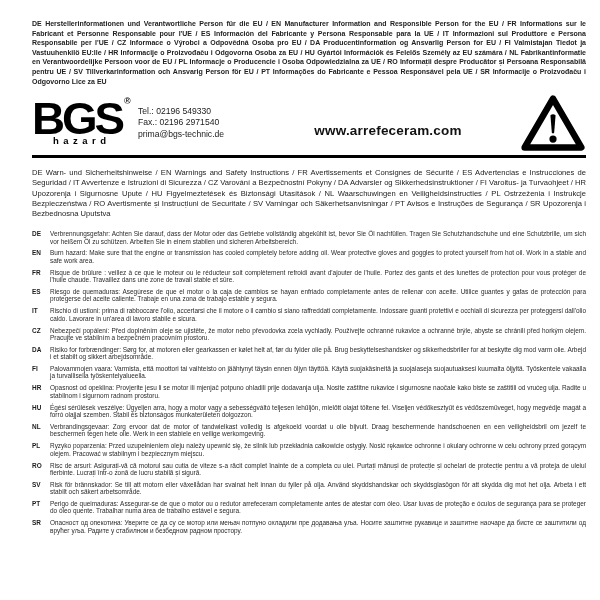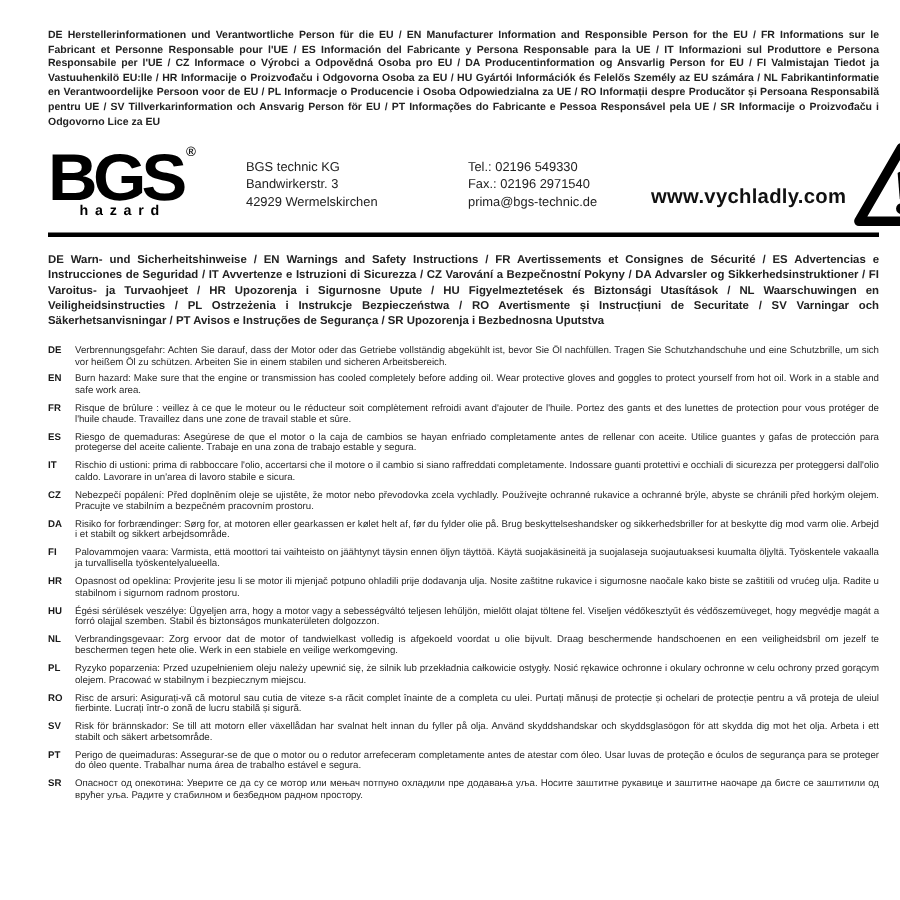--- a/index.html
+++ b/index.html
@@ -70,21 +70,21 @@
   .warn-tri { flex: none; width: 66px; height: 58px; margin-left: 4px; }
 
   .rule {
     border: none;
     border-top: 3px solid #000;
     margin: 3px 0 0 0;
   }
 
   
   .hdr-safety {
-    font-weight: bold;
+    font-weight: normal;
     font-size: 7.6px;
     line-height: 10.2px;
     text-align: justify;
     margin-top: 10px;
     color: #222;
   }
 
   
   .items { margin-top: 11px; }
   .item {
@@ -109,31 +109,26 @@
 <div class="page">
 
   <p class="hdr-top">DE Herstellerinformationen und Verantwortliche Person für die EU  /  EN Manufacturer Information and Responsible Person for the EU  /  FR Informations sur le Fabricant et Personne Responsable pour l'UE  /  ES Información del Fabricante y Persona Responsable para la UE  /  IT Informazioni sul Produttore e Persona Responsabile per l'UE  /  CZ Informace o Výrobci a Odpovědná Osoba pro EU  /  DA Producentinformation og Ansvarlig Person for EU  /  FI Valmistajan Tiedot ja Vastuuhenkilö EU:lle  /  HR Informacije o Proizvođaču i Odgovorna Osoba za EU  /  HU Gyártói Információk és Felelős Személy az EU számára  /  NL Fabrikantinformatie en Verantwoordelijke Persoon voor de EU  /  PL Informacje o Producencie i Osoba Odpowiedzialna za UE  /  RO Informații despre Producător și Persoana Responsabilă pentru UE  /  SV Tillverkarinformation och Ansvarig Person för EU  /  PT Informações do Fabricante e Pessoa Responsável pela UE  /  SR Informacije o Proizvođaču i Odgovorno Lice za EU</p>
 
   <div class="brand-row">
     <div class="logo">
       <div class="logo-main">BGS</div>
       <span class="logo-reg">®</span>
       <div class="logo-sub">hazard</div>
     </div>
-    <div class="addr-block">
-      <div>BGS technic KG</div>
-      <div>Bandwirkerstr. 3</div>
-      <div>42929 Wermelskirchen</div>
-    </div>
     <div class="contact-block">
       <div>Tel.: 02196 549330</div>
       <div>Fax.: 02196 2971540</div>
       <div>prima@bgs-technic.de</div>
     </div>
-    <div class="site-block">www.vychladly.com</div>
+    <div class="site-block">www.arrefeceram.com</div>
     <svg class="warn-tri" viewBox="0 0 100 90" aria-hidden="true">
       <path d="M50 7 L94 83 L6 83 Z" fill="none" stroke="#000" stroke-width="10" stroke-linejoin="round"></path>
       <path d="M46 33 q4 -3 8 0 l-2.2 27 q-1.8 2.5 -3.6 0 Z" fill="#000"></path>
       <circle cx="50" cy="70" r="5.6" fill="#000"></circle>
     </svg>
   </div>
 
   <hr class="rule">
 
   <p class="hdr-safety">DE Warn- und Sicherheitshinweise  /  EN Warnings and Safety Instructions  /  FR Avertissements et Consignes de Sécurité  /  ES Advertencias e Instrucciones de Seguridad  /  IT Avvertenze e Istruzioni di Sicurezza  /  CZ Varování a Bezpečnostní Pokyny  /  DA Advarsler og Sikkerhedsinstruktioner  /  FI Varoitus- ja Turvaohjeet  /  HR Upozorenja i Sigurnosne Upute  /  HU Figyelmeztetések és Biztonsági Utasítások  /  NL Waarschuwingen en Veiligheidsinstructies  /  PL Ostrzeżenia i Instrukcje Bezpieczeństwa  /  RO Avertismente și Instrucțiuni de Securitate  /  SV Varningar och Säkerhetsanvisningar  /  PT Avisos e Instruções de Segurança  /  SR Upozorenja i Bezbednosna Uputstva</p>

